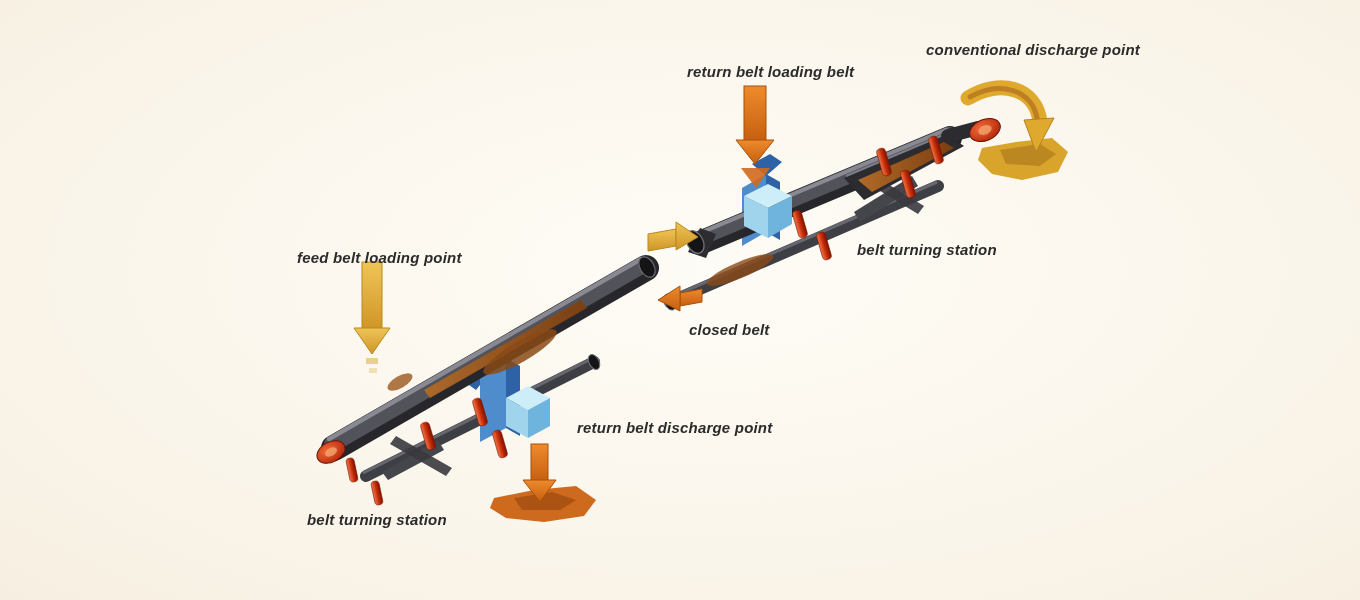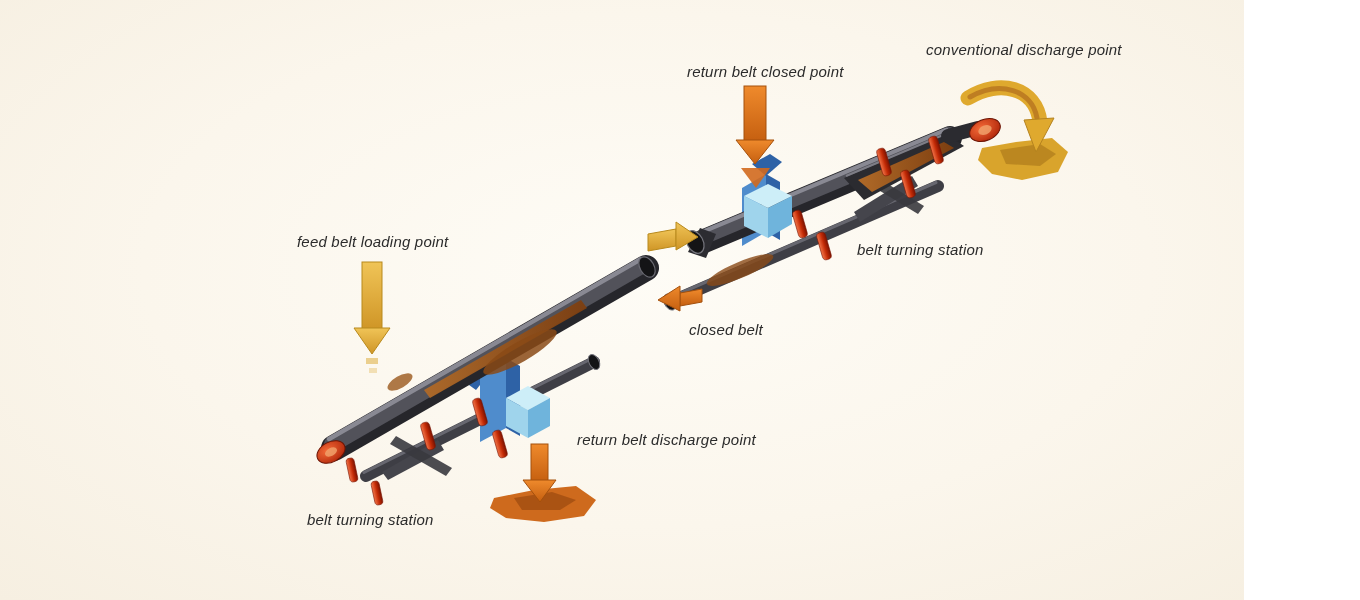--- a/index.html
+++ b/index.html
@@ -1,37 +1,38 @@
 <!DOCTYPE html>
 <html><head>
 <meta charset="utf-8">
 <style>
   html,body { margin:0; padding:0; }
   .stage {
     position:relative;
-    width:1244px; height:600px;
+    width:1360px; height:600px;
     overflow:hidden;
     background: radial-gradient(ellipse at 52% 45%, #fefcf6 0%, #fbf6ec 55%, #f6efe1 100%);
     font-family:"Liberation Sans", sans-serif;
+    font-weight:bold;
   }
   .stage svg { position:absolute; inset:0; }
   .diagram-label {
     position:absolute;
     font-style:italic;
     font-size:15px;
     letter-spacing:.2px;
     color:#2b2b2b;
     white-space:nowrap;
   }
   #lbl-conventional-discharge { left:926px; top:41px; }
   #lbl-return-loading        { left:687px; top:63px; }
-  #lbl-feed-loading          { left:297px; top:233px; }
+  #lbl-feed-loading          { left:297px; top:249px; }
   #lbl-turning-upper         { left:857px; top:241px; }
   #lbl-closed-pipe           { left:689px; top:321px; }
-  #lbl-return-discharge      { left:577px; top:419px;margin-top:12px; }
+  #lbl-return-discharge      { left:577px; top:419px; }
   #lbl-turning-lower         { left:307px; top:511px; }
 </style>
 </head>
 <body>
 
 <div class="stage">
 
   <svg width="1360" height="600" viewBox="0 0 1360 600">
     <defs>
       <linearGradient id="yellowGrad" x1="0" y1="0" x2="0" y2="1">
@@ -224,20 +225,20 @@
         <polygon points="676,222 698,237 676,250" fill="url(#yellowGrad)" stroke="#b8891c" stroke-width="1"></polygon>
       </g>
       <g>
         <polygon points="702,289 680,293 680,306 702,302" fill="url(#orangeGrad)" stroke="#a4500c" stroke-width="1"></polygon>
         <polygon points="680,286 658,300 680,311" fill="url(#orangeGrad)" stroke="#a4500c" stroke-width="1"></polygon>
       </g>
     </g>
   </svg>
 
   <div id="lbl-conventional-discharge" class="diagram-label">conventional discharge point</div>
-  <div id="lbl-return-loading" class="diagram-label">return belt closed point</div>
+  <div id="lbl-return-loading" class="diagram-label">return belt loading belt</div>
   <div id="lbl-feed-loading" class="diagram-label">feed belt loading point</div>
   <div id="lbl-turning-upper" class="diagram-label">belt turning station</div>
   <div id="lbl-closed-pipe" class="diagram-label">closed belt</div>
   <div id="lbl-return-discharge" class="diagram-label">return belt discharge point</div>
   <div id="lbl-turning-lower" class="diagram-label">belt turning station</div>
 
 </div>
 
 </body></html>

